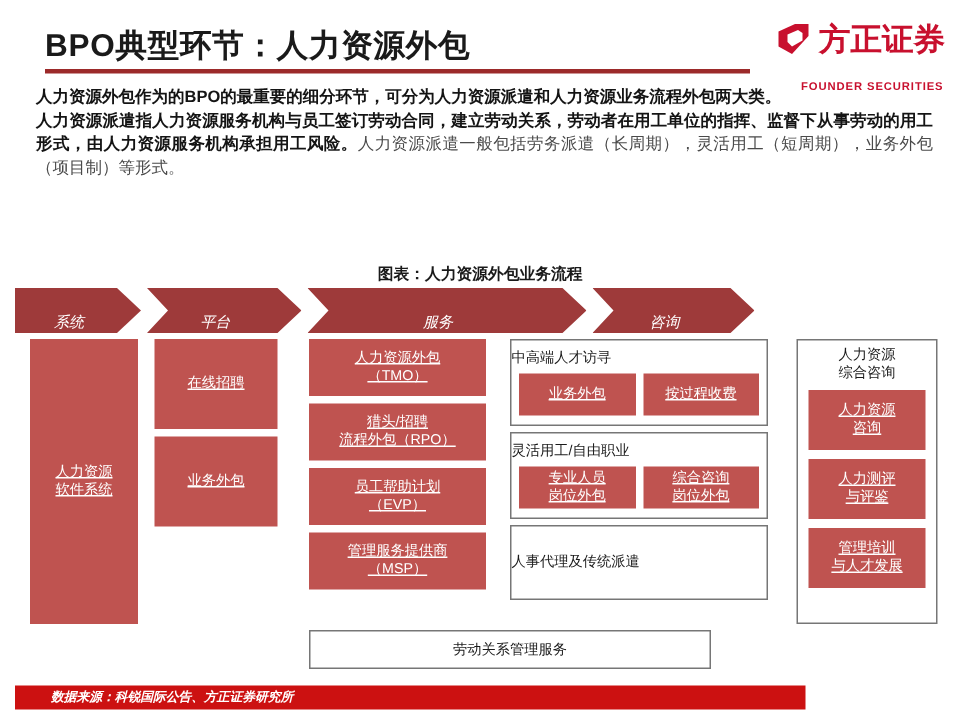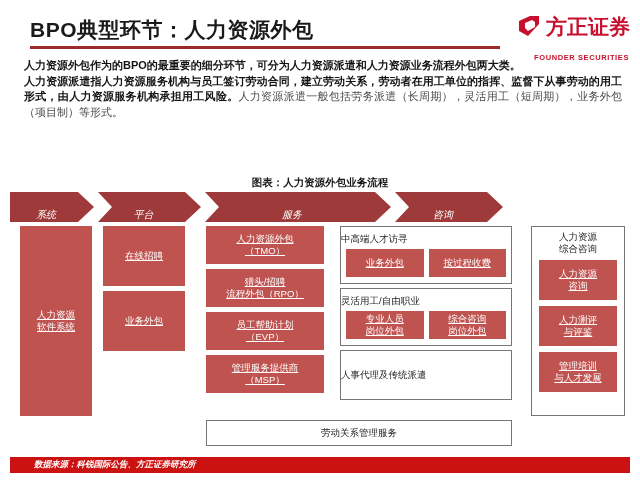--- a/index.html
+++ b/index.html
@@ -246,38 +246,38 @@
     width: 100%;
     height: 40px;
     margin-bottom: 6px;
   }
 
   
   .bottombar {
     position: absolute;
     left: 196px;
     top: 228px;
-    width: 306px;
+    width: 268px;
     height: 26px;
     border: 1px solid #767676;
     background: #ffffff;
     box-sizing: border-box;
     display: flex;
     align-items: center;
     justify-content: center;
     font-size: 9.5px;
     color: #1a1a1a;
   }
 
   
   .source-bar {
     position: absolute;
     left: 10px;
     top: 457px;
-    width: 620px;
+    width: 527px;
     height: 16px;
     background: #cc1111;
     display: flex;
     align-items: center;
   }
   .source-text {
     font-size: 8.5px;
     font-weight: bold;
     font-style: italic;
     color: #ffffff;

